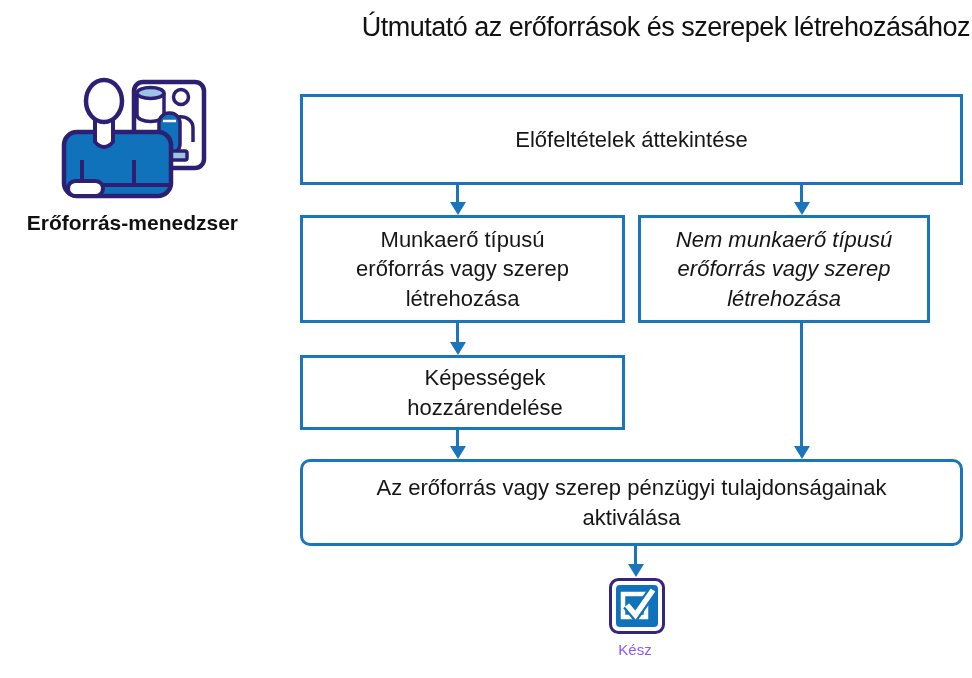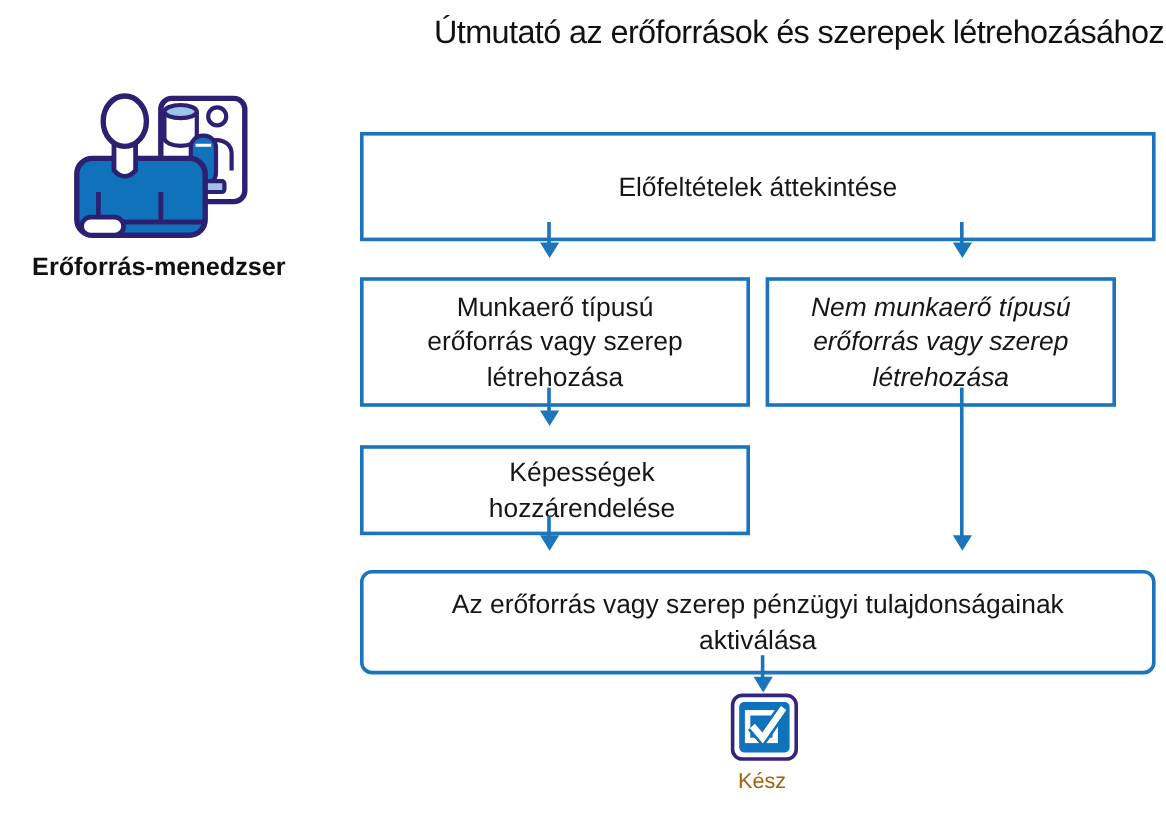--- a/index.html
+++ b/index.html
@@ -13,41 +13,41 @@
     text-align:right;font-size:27px;font-weight:normal;color:#111;
     letter-spacing:-0.5px;
   }
   .actor-label{
     position:absolute;top:211px;left:0;width:238px;
     text-align:right;font-size:21px;font-weight:bold;color:#111;
   }
   .fbox{
     position:absolute;box-sizing:border-box;border:3px solid #1B75BC;background:#fff;
     display:flex;align-items:center;justify-content:center;
-    text-align:center;font-size:22px;line-height:1.32;color:#161616;margin-top:16px;
+    text-align:center;font-size:22px;line-height:1.32;color:#161616;
   }
   .fbox span{display:inline-block;}
   #box-prerequisites{left:300px;top:94px;width:663px;height:91px;}
   #box-workforce{left:300px;top:215px;width:325px;height:108px;}
   #box-workforce span{max-width:232px;}
   #box-nonworkforce{left:638px;top:215px;width:292px;height:108px;font-style:italic;}
   #box-nonworkforce span{max-width:245px;}
   #box-capabilities{left:300px;top:355px;width:325px;height:75px;padding-left:45px;}
   #box-capabilities span{max-width:175px;}
   #box-financial{left:300px;top:459px;width:663px;height:87px;border-radius:10px;}
   #box-financial span{max-width:600px;}
   .aline{position:absolute;width:3px;background:#1B75BC;}
   .ahead{
     position:absolute;width:0;height:0;
     border-left:8px solid transparent;border-right:8px solid transparent;
     border-top:13px solid #1B75BC;
   }
   .done-label{
     position:absolute;top:641px;left:575px;width:120px;
-    text-align:center;font-size:18px;color:#a16207;
+    text-align:center;font-size:15px;color:#8b5cf6;
   }
   .actor-icon{position:absolute;left:56px;top:76px;}
   .done-icon{position:absolute;left:608px;top:577px;}
 </style>
 </head>
 <body>
 
 <div class="title">Útmutató az erőforrások és szerepek létrehozásához</div>
 
 <svg class="actor-icon" width="152" height="126" viewBox="0 0 152 126" aria-hidden="true">

